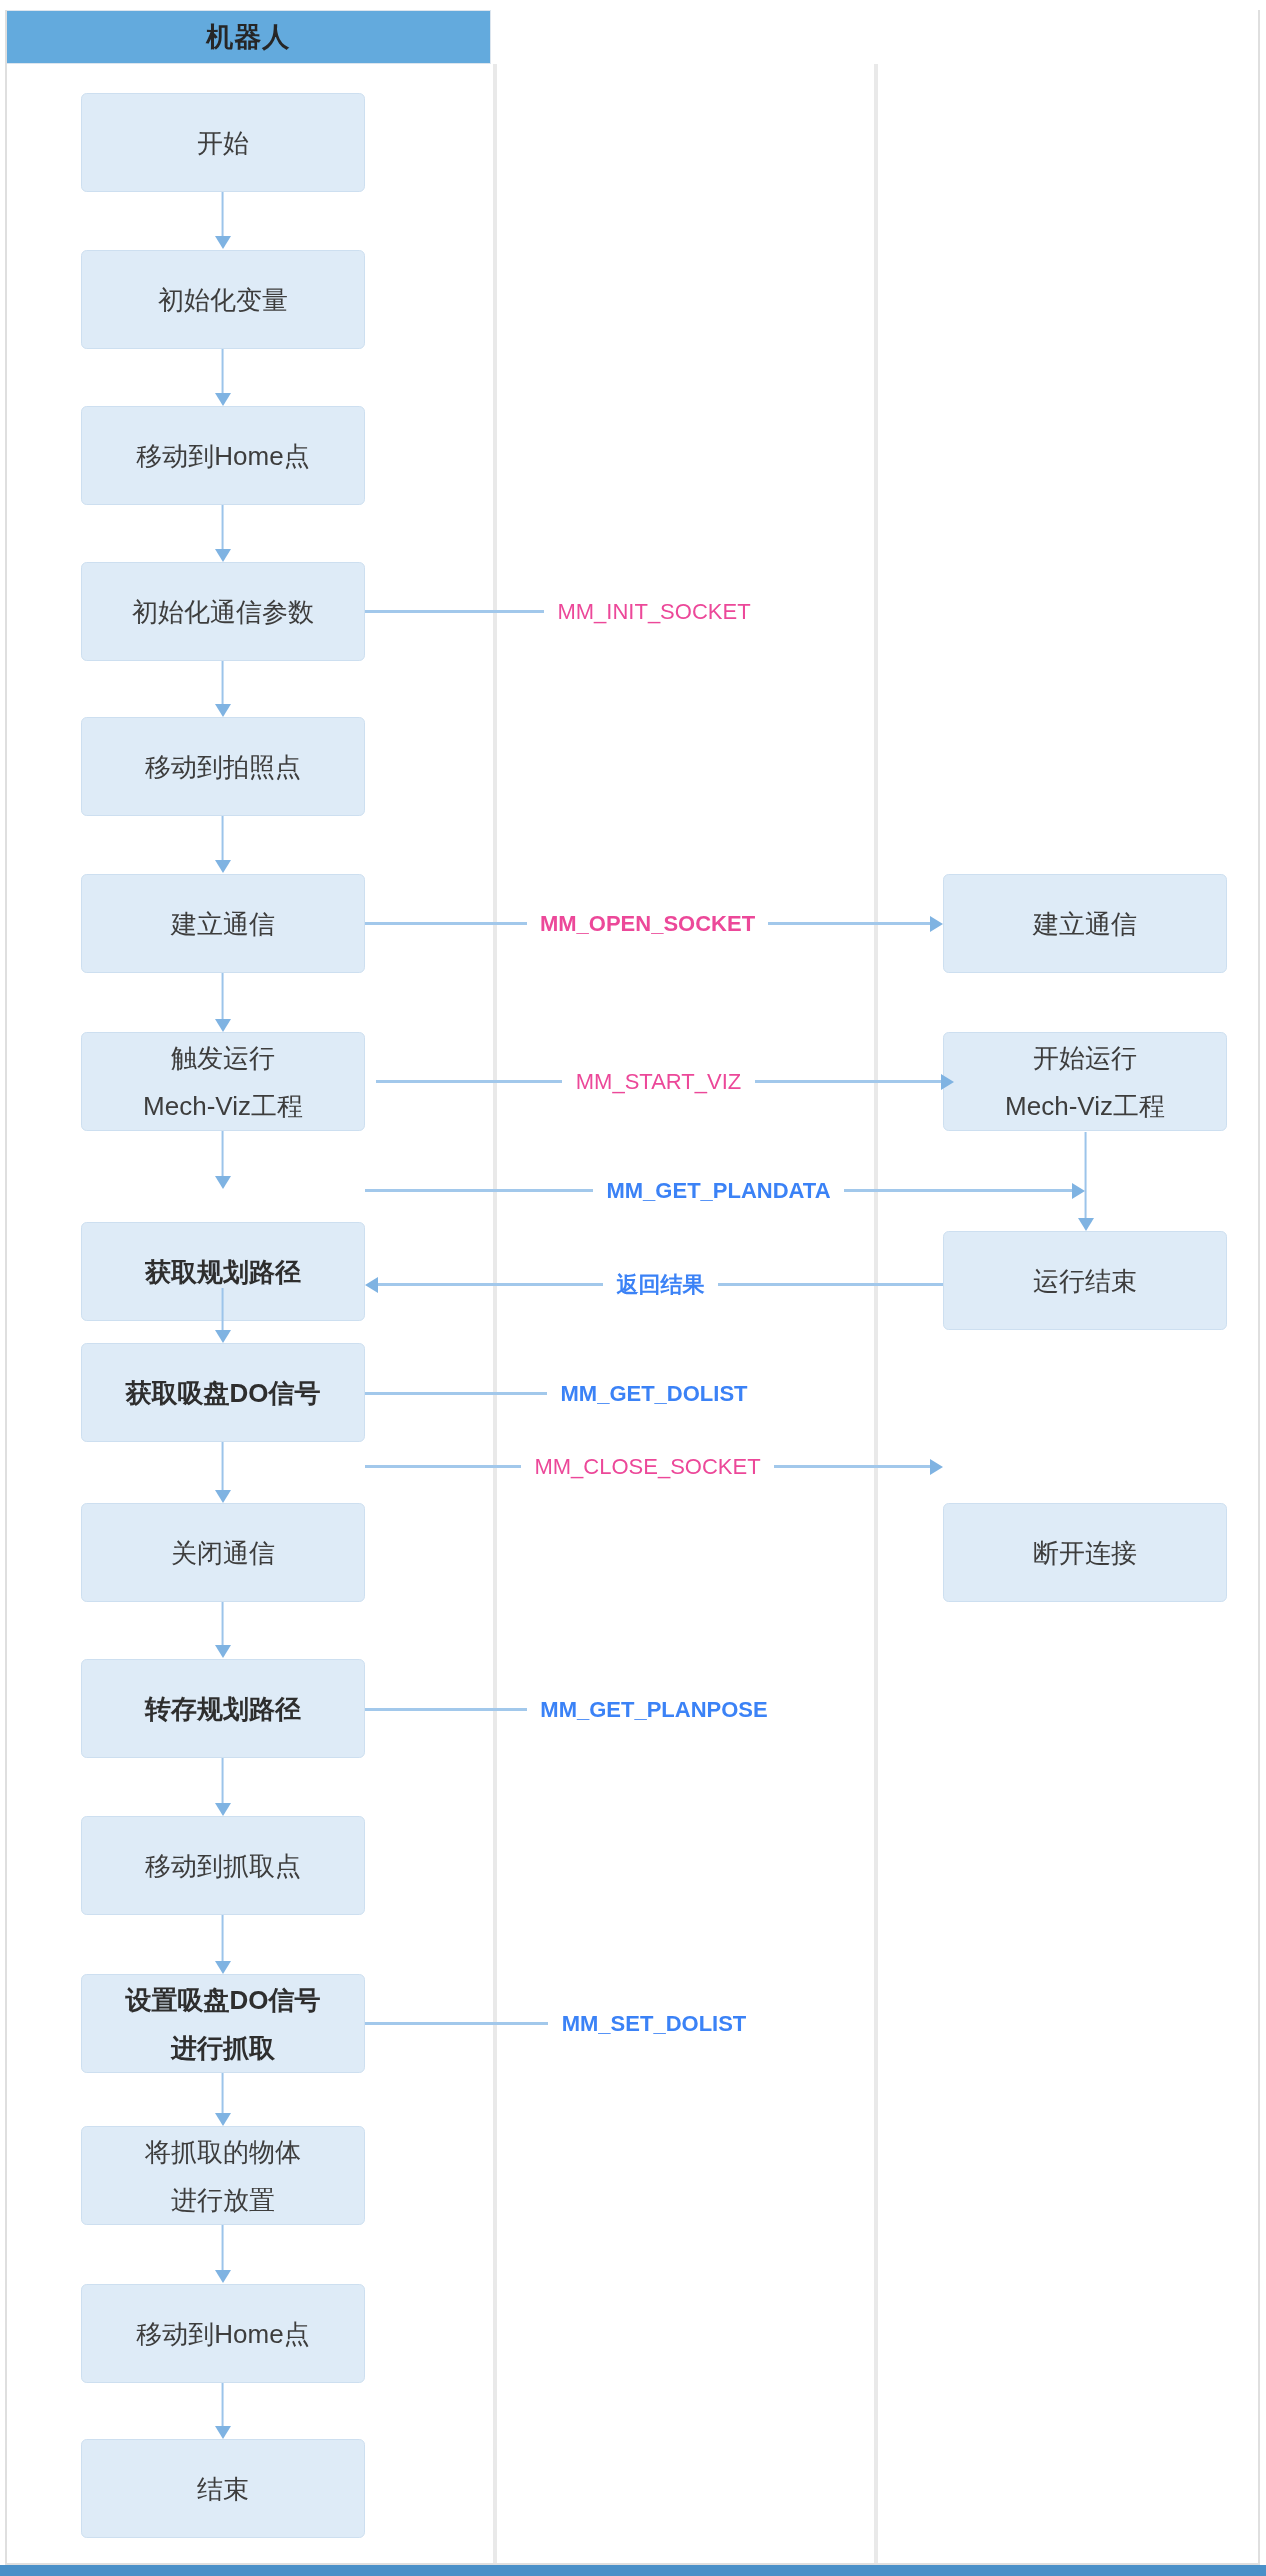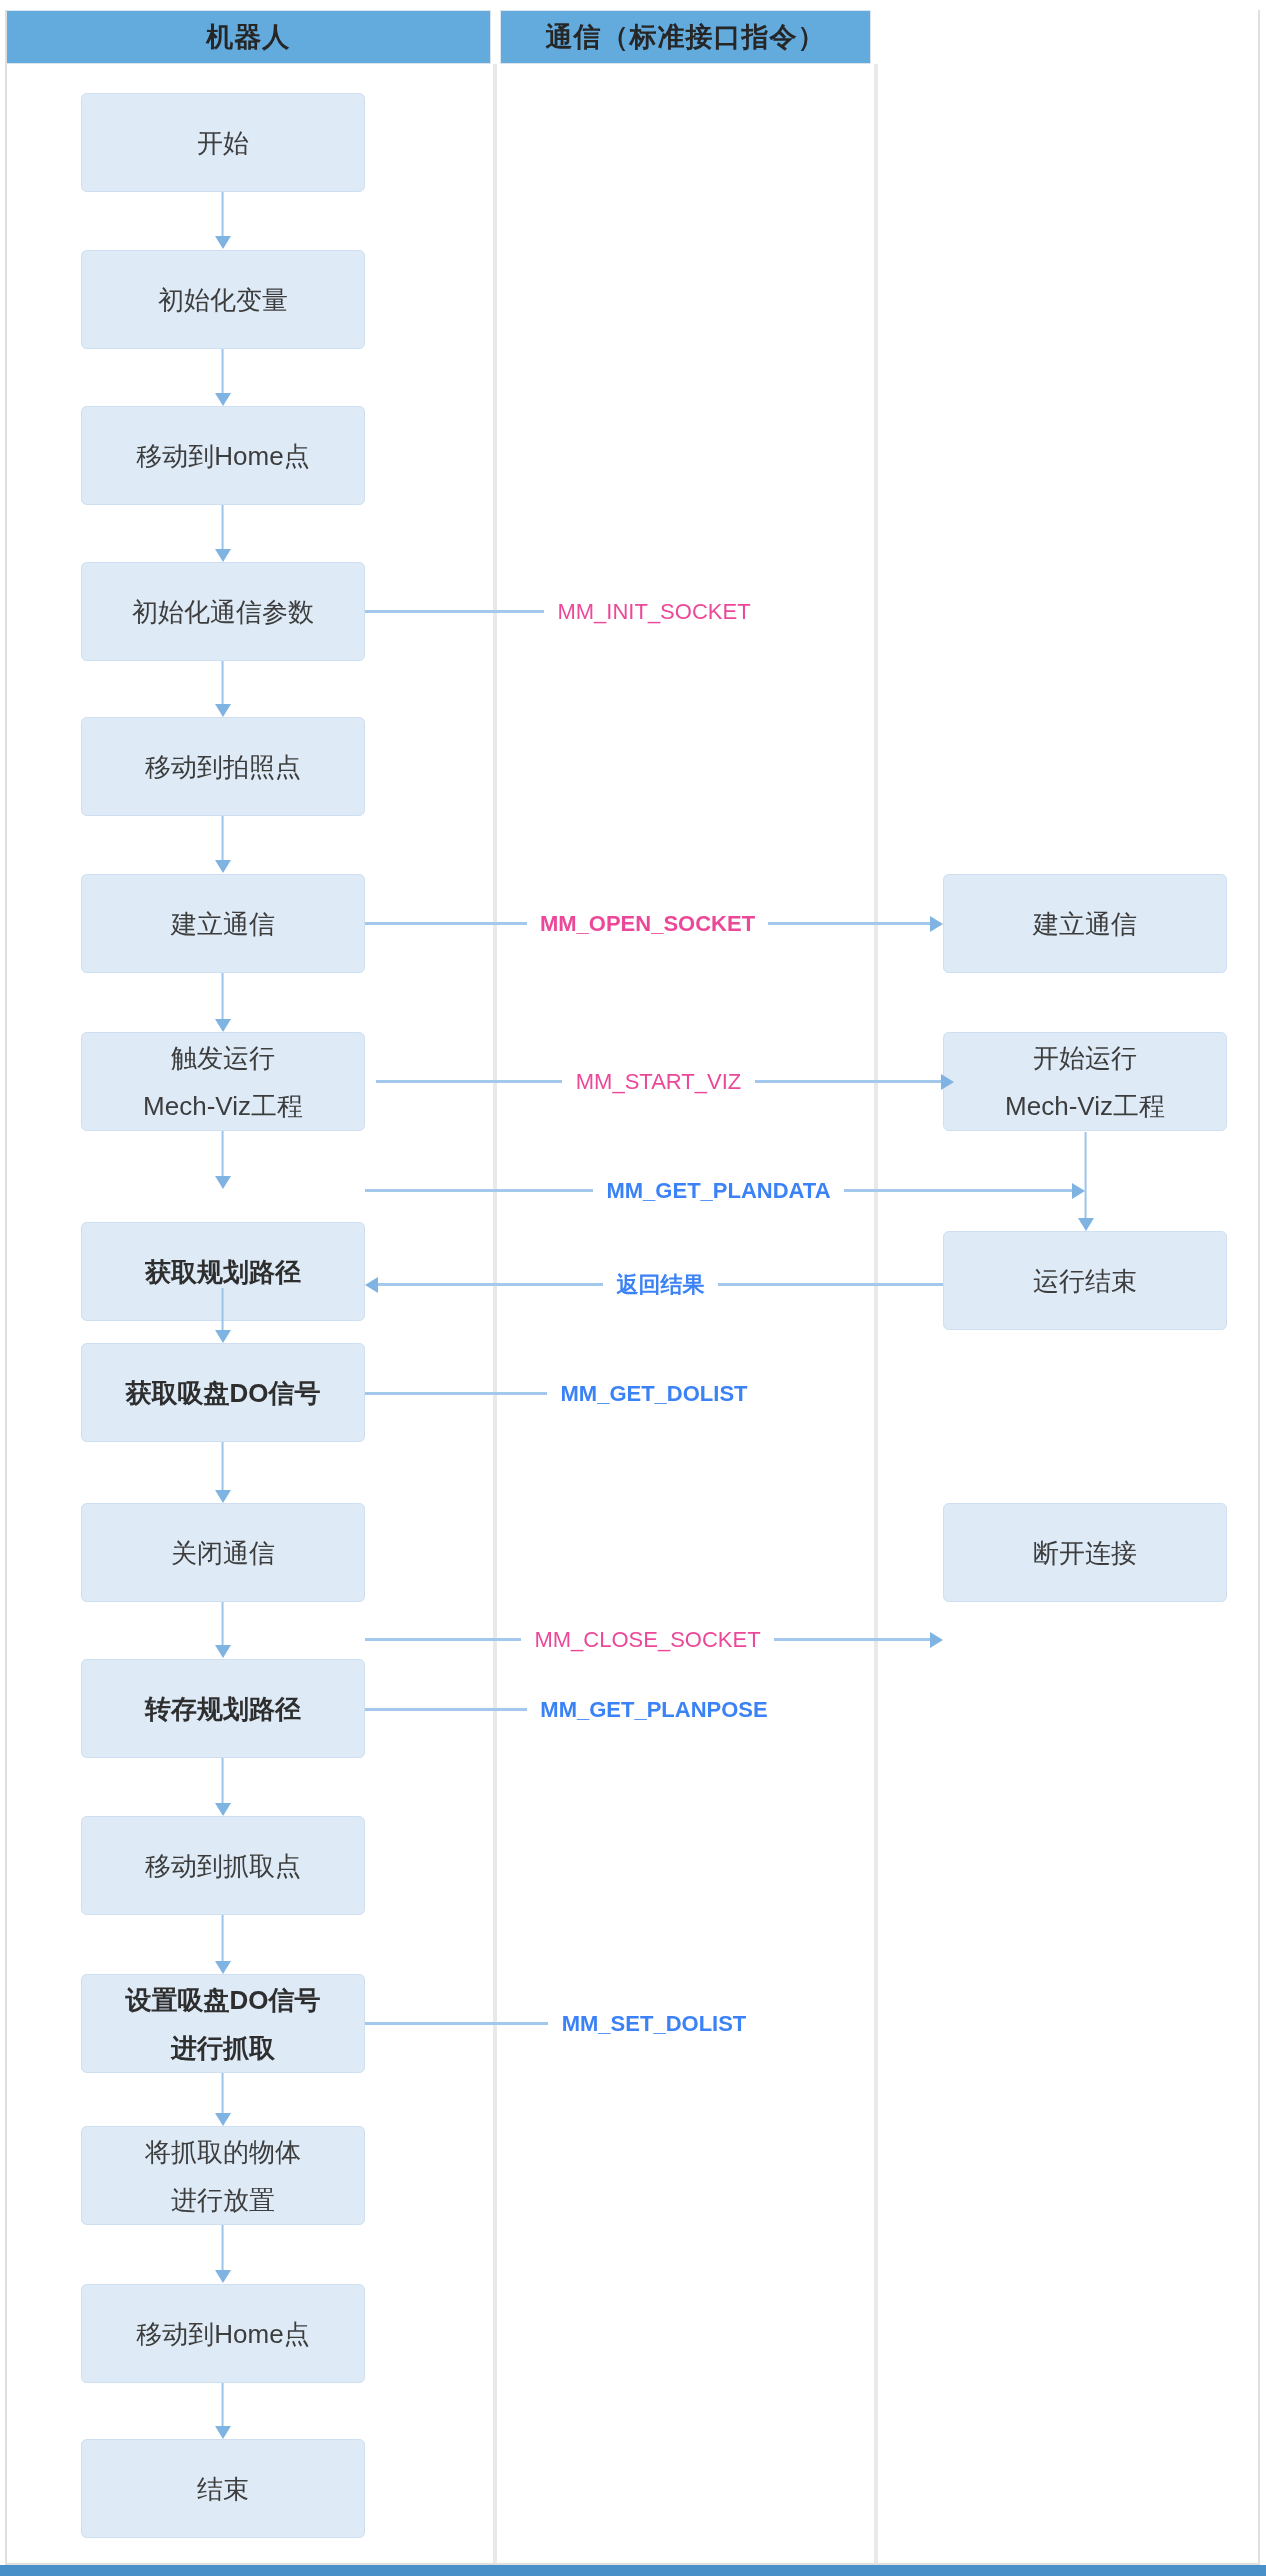--- a/index.html
+++ b/index.html
@@ -36,23 +36,20 @@
   .ah-l { flex:0 0 auto; width:0; height:0; border-top:8.6px solid transparent; border-bottom:8.6px solid transparent; border-right:13.3px solid #7FB3E2; }
 </style>
 </head>
 <body>
 
 <div id="canvas">
 
   <div class="hcell" style="left: 5.7px; width: 485px; background: rgb(99, 170, 221);">
       <span>机器人</span>
     </div>
-  <div class="hcell" style="left: 500px; width: 371px; background: rgb(99, 170, 221);">
-      <span>通信（标准接口指令）</span>
-    </div>
 
   <div class="divider" style="left:493px; top:64px; height:2499px;"></div>
   <div class="divider" style="left:874px; top:64px; height:2499px;"></div>
   <div class="frameline" style="left:4.8px;    top:9.5px;   width:1.9px;    height:2555px;"></div>
   <div class="frameline" style="left:1258px; top:9.5px;   width:1.9px;    height:2555px;"></div>
   <div class="frameline" style="left:4.8px;    top:2563px; width:1255px; height:1.9px;"></div>
   <div class="footerbar" style="background: rgb(74, 144, 200);"></div>
 
   <div id="nodes">
       <div class="box" style="left: 81px; top: 93px; height: 99px;">
@@ -210,21 +207,21 @@
         <div class="ah-l"></div>
         <div class="seg"></div>
         <div class="lbl bold">返回结果</div>
         <div class="seg"></div>
       </div>
       <div class="conn" style="left: 365px; top: 1383px; width: 578px;">
         <div class="seg"></div>
         <div class="lbl bold">MM_GET_DOLIST</div>
         <div class="spacer"></div>
       </div>
-      <div class="conn" style="left: 365px; top: 1629px; width: 578px;">
+      <div class="conn" style="left: 365px; top: 1456px; width: 578px;">
         <div class="seg"></div>
         <div class="lbl">MM_CLOSE_SOCKET</div>
         <div class="seg"></div>
         <div class="ah-r"></div>
       </div>
       <div class="conn" style="left: 365px; top: 1699px; width: 578px;">
         <div class="seg"></div>
         <div class="lbl bold">MM_GET_PLANPOSE</div>
         <div class="spacer"></div>
       </div>

